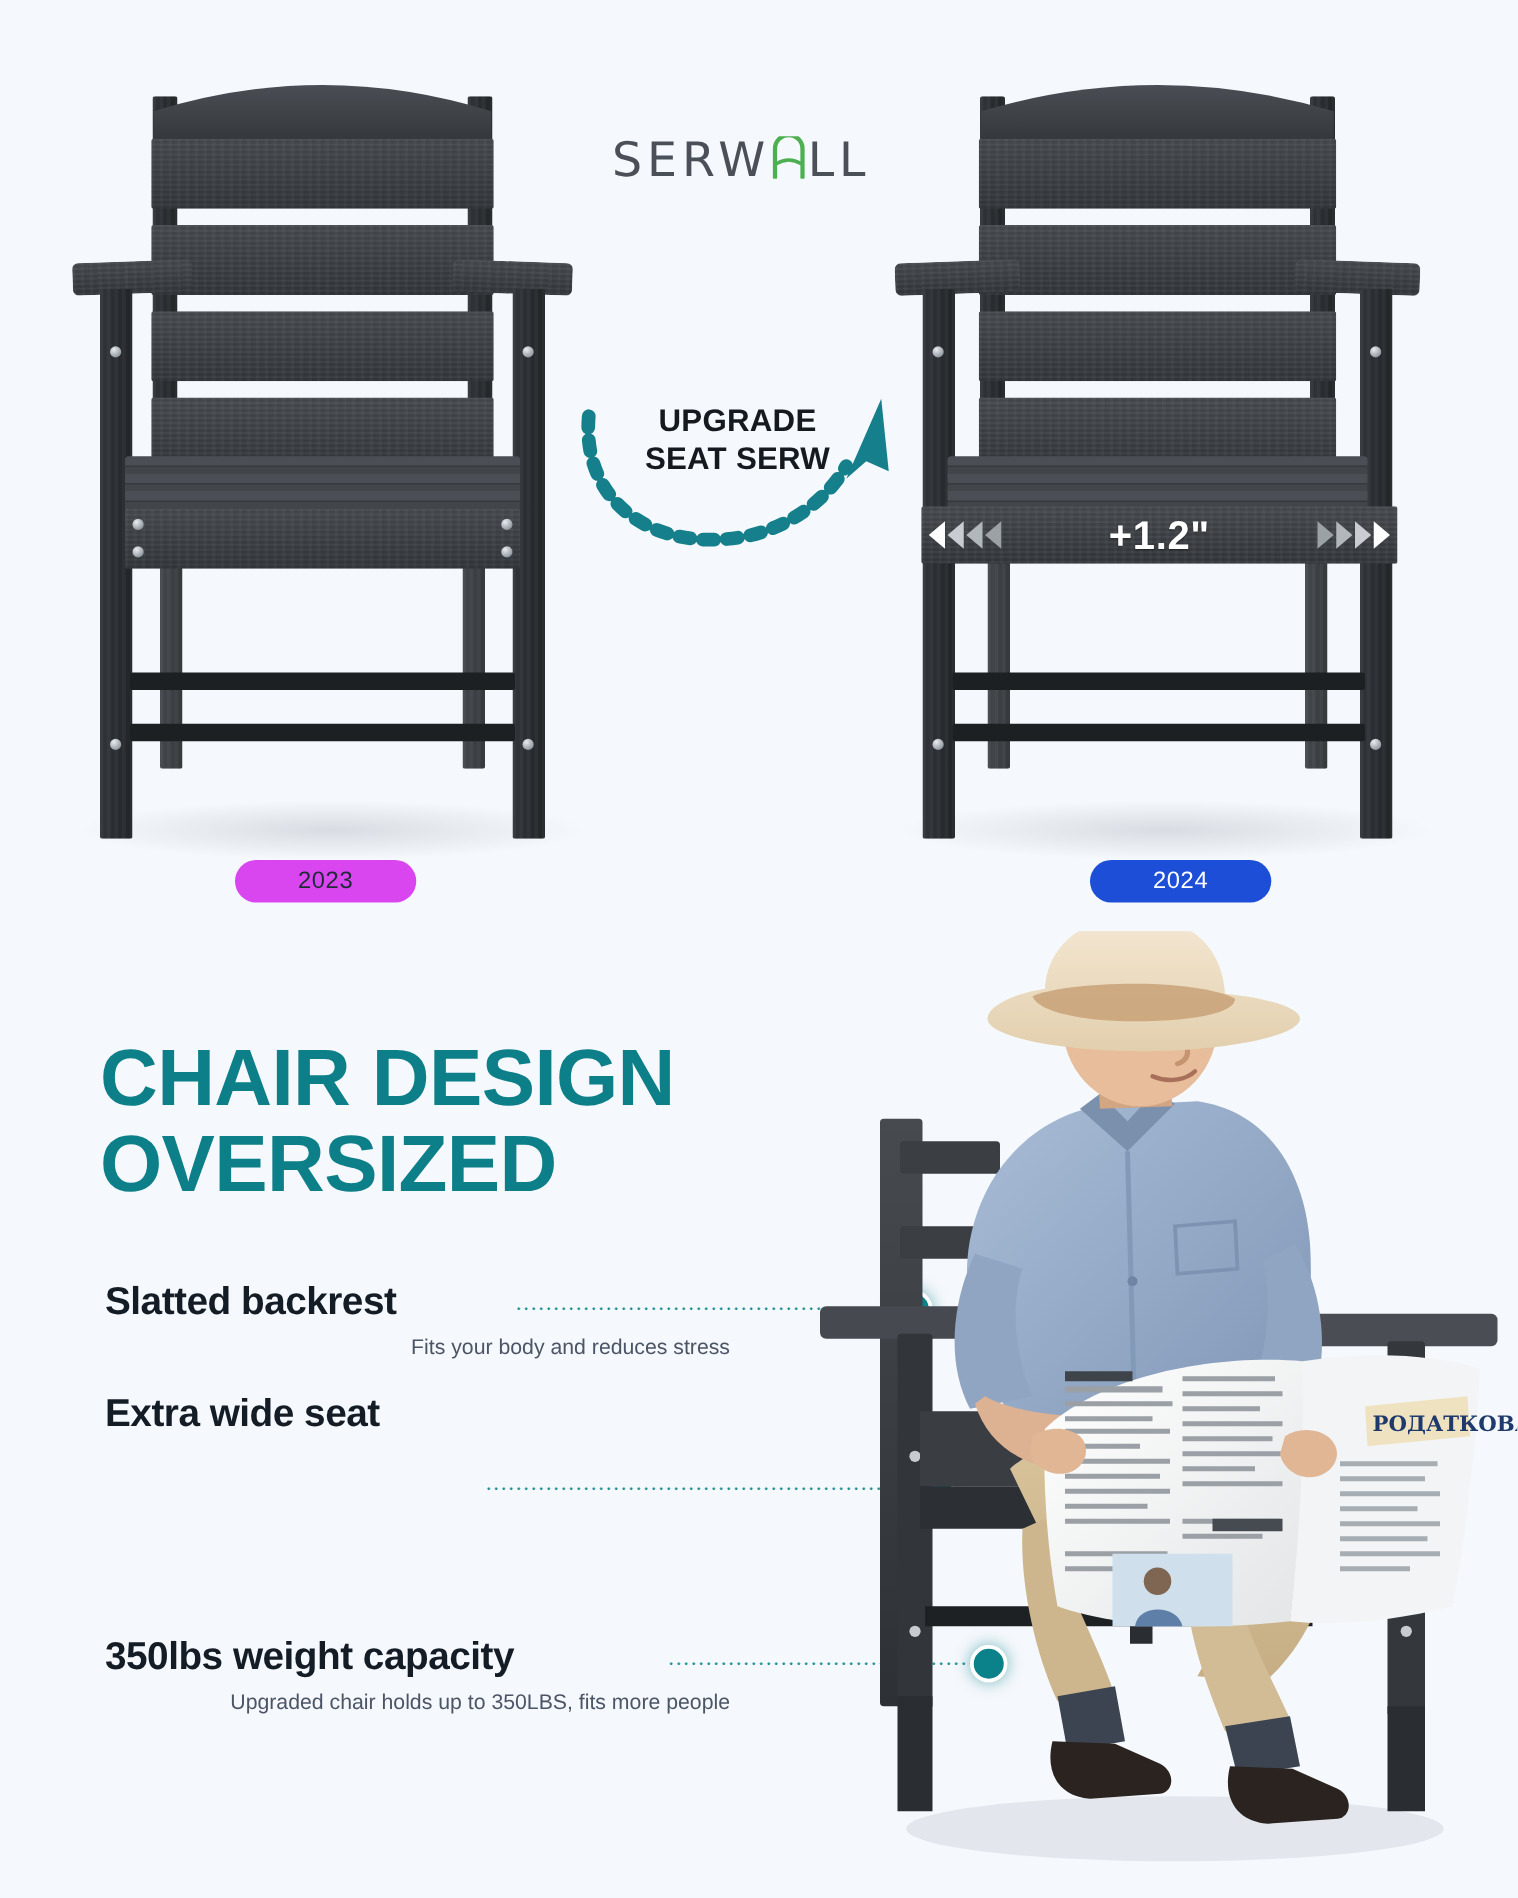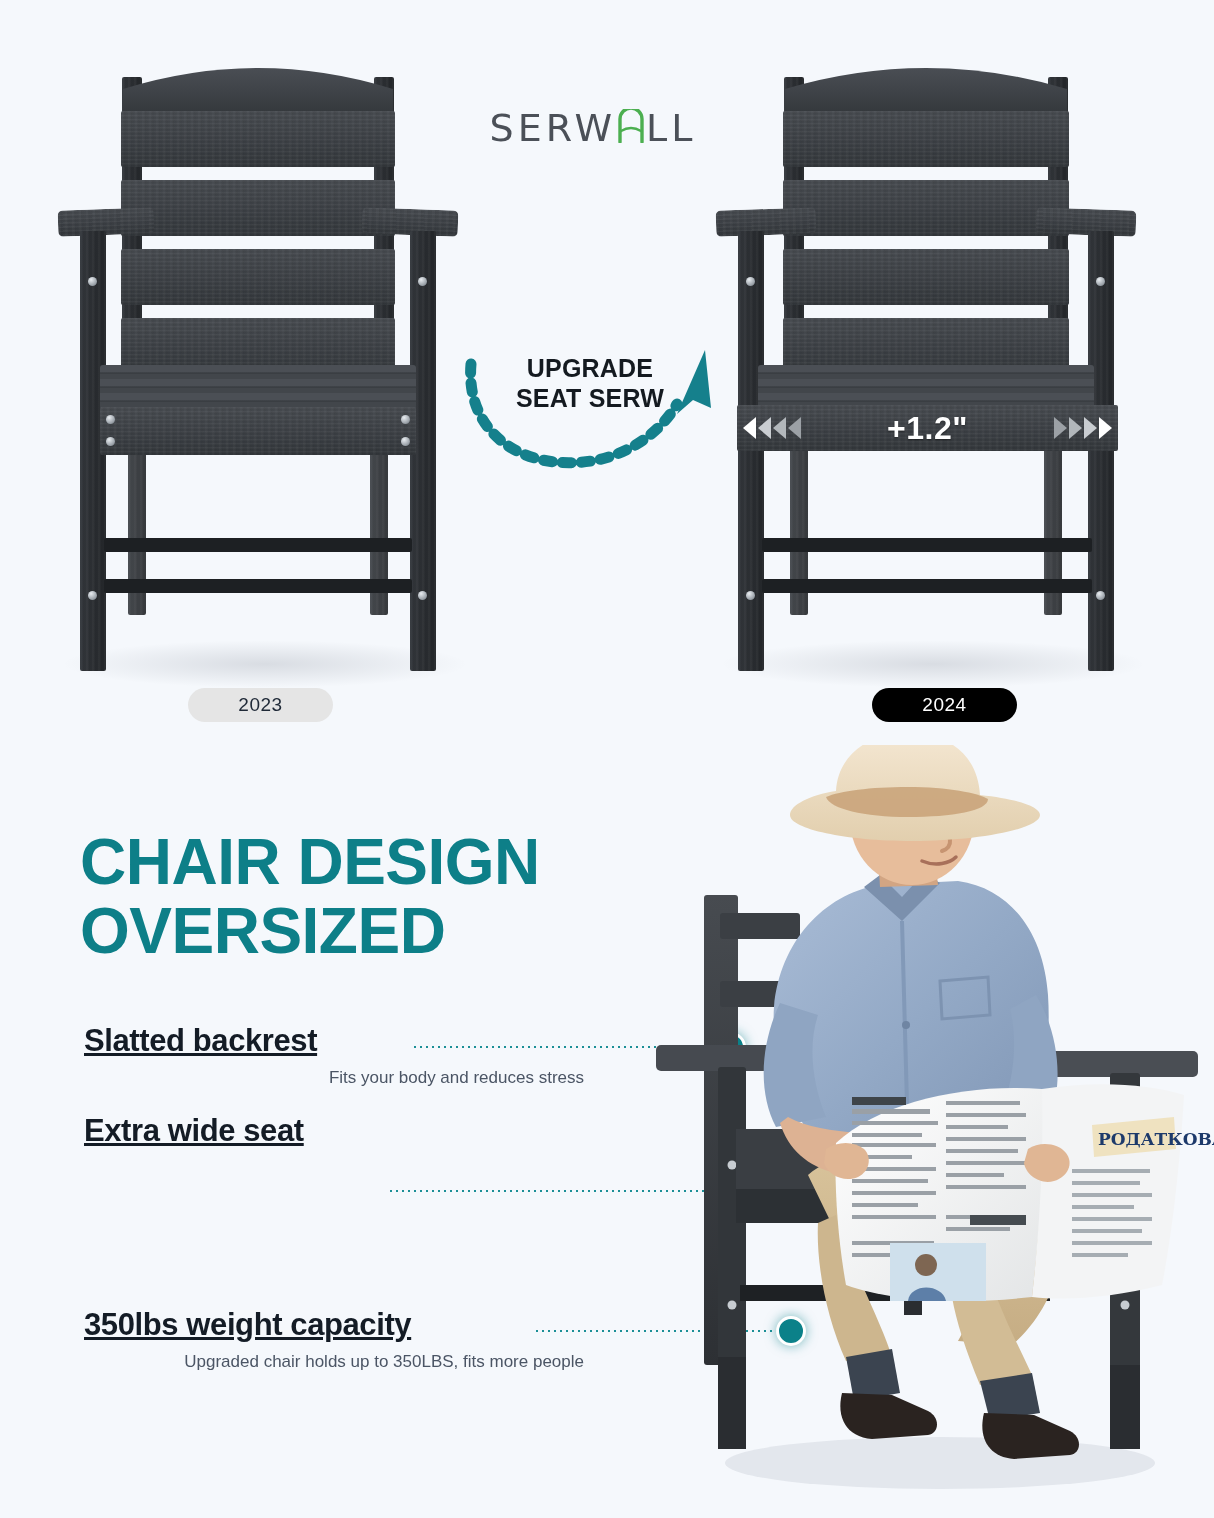--- a/index.html
+++ b/index.html
@@ -47,25 +47,25 @@
     position:absolute; border-radius:50%;
     background:radial-gradient(ellipse at center, rgba(25,35,55,.13), rgba(25,35,55,0) 70%);
   }
 
   
   .pill{
     position:absolute; height:34px; border-radius:17px;
     display:flex; align-items:center; justify-content:center;
     font-size:19px; font-weight:400; letter-spacing:.5px;
   }
-  .pill.old{ background:#e5e5e5; color:#1f2937; }
-  .pill.new{ background:#000000; color:#ffffff; }
-
-  
-  #upgrade{ left:455px; top:342px; width:265px; height:145px; }
+  .pill.old{ background:#d946ef; color:#1f2937; }
+  .pill.new{ background:#1d4ed8; color:#ffffff; }
+
+  
+  #upgrade{ left:455px; top:311px; width:265px; height:145px; }
   .upg-text{
     position:absolute; left:45px; top:12px; width:180px;
     font-size:25px; font-weight:700; line-height:1.18;
     color:#141a20; letter-spacing:.2px; text-align:center;
     font-family:"Liberation Sans", sans-serif;
   }
 
   
   #band{
     left:737px; top:405px; width:381px; height:46px;
@@ -85,21 +85,21 @@
   
   #headline{
     left:80px; top:828px; width:620px;
     font-size:64px; font-weight:700; line-height:1.08;
     color:#0d7f88; letter-spacing:-.5px;
   }
 
   .feature{ position:absolute; left:84px; width:500px; }
   .feat-title{
     font-size:31px; font-weight:700; color:#141c26; letter-spacing:-.4px;
-    line-height:1.1; white-space:nowrap;text-decoration:underline;
+    line-height:1.1; white-space:nowrap;
   }
   .feat-desc{
     margin-top:9px; font-size:17px; font-weight:400; color:#4b5565; line-height:1.35;text-align:right;
   }
 
   .dotline{
     position:absolute; height:2px;
     background-image:radial-gradient(circle, #1b8f96 1px, rgba(0,0,0,0) 1.3px);
     background-size:6px 2px; background-repeat:repeat-x;
   }

